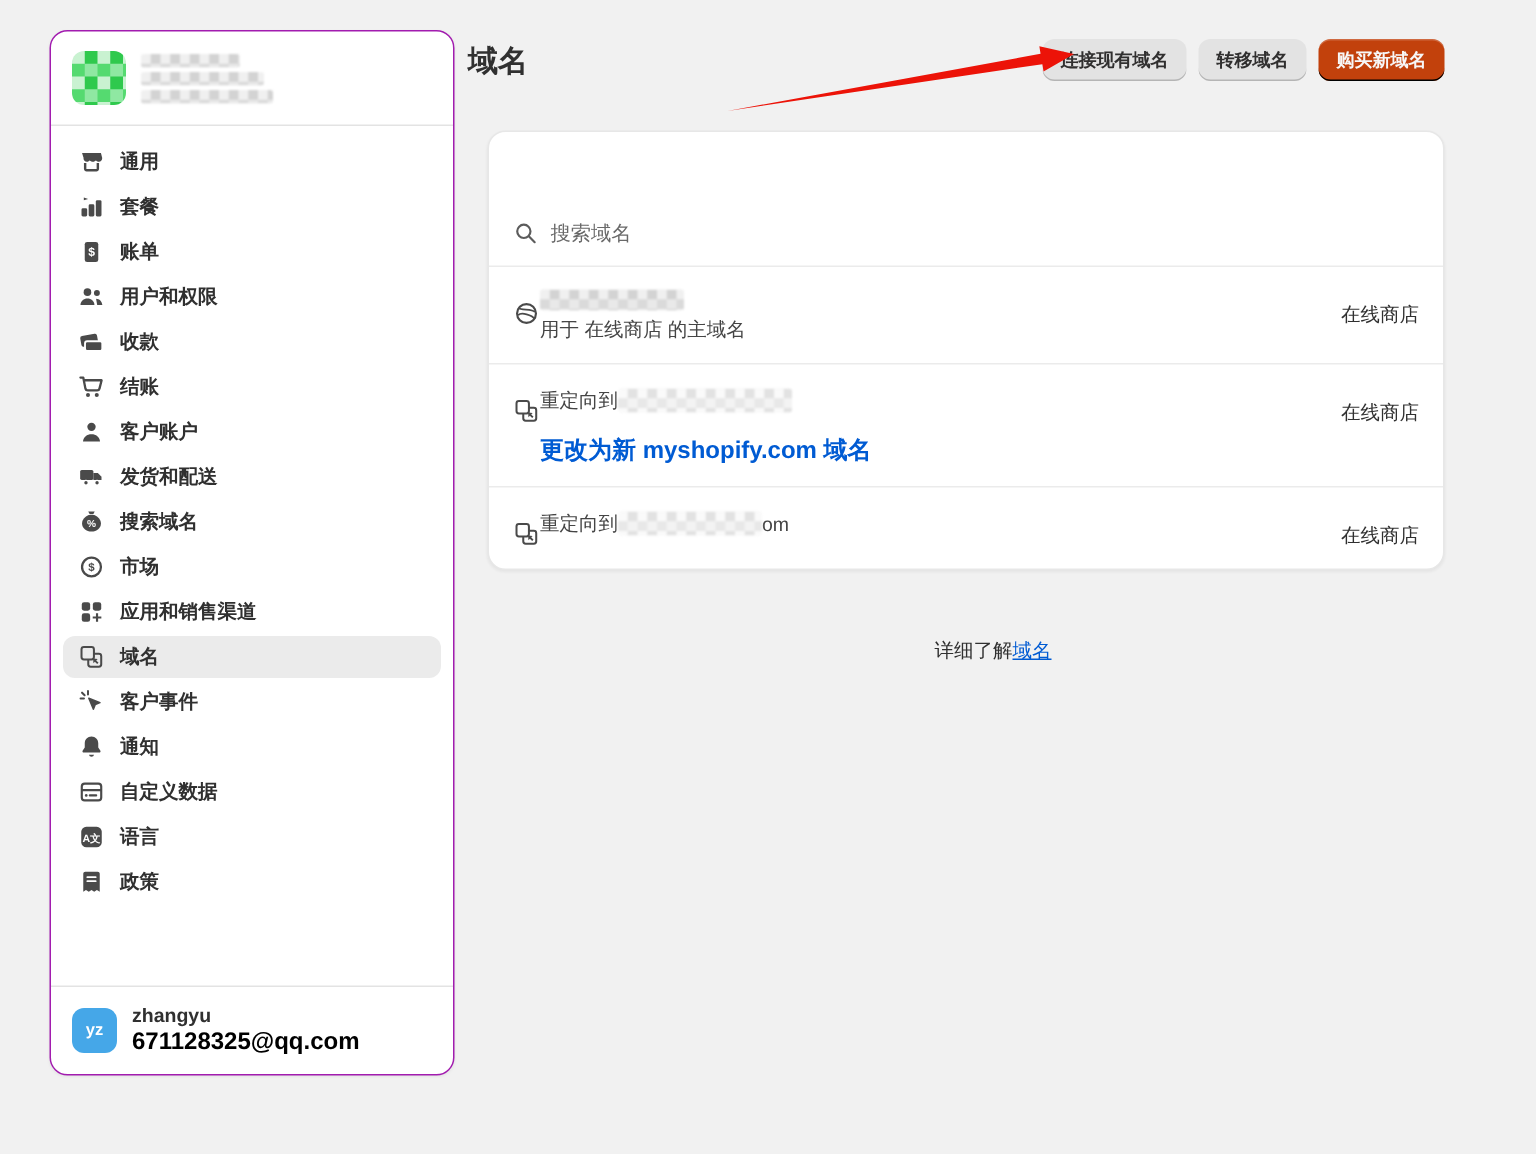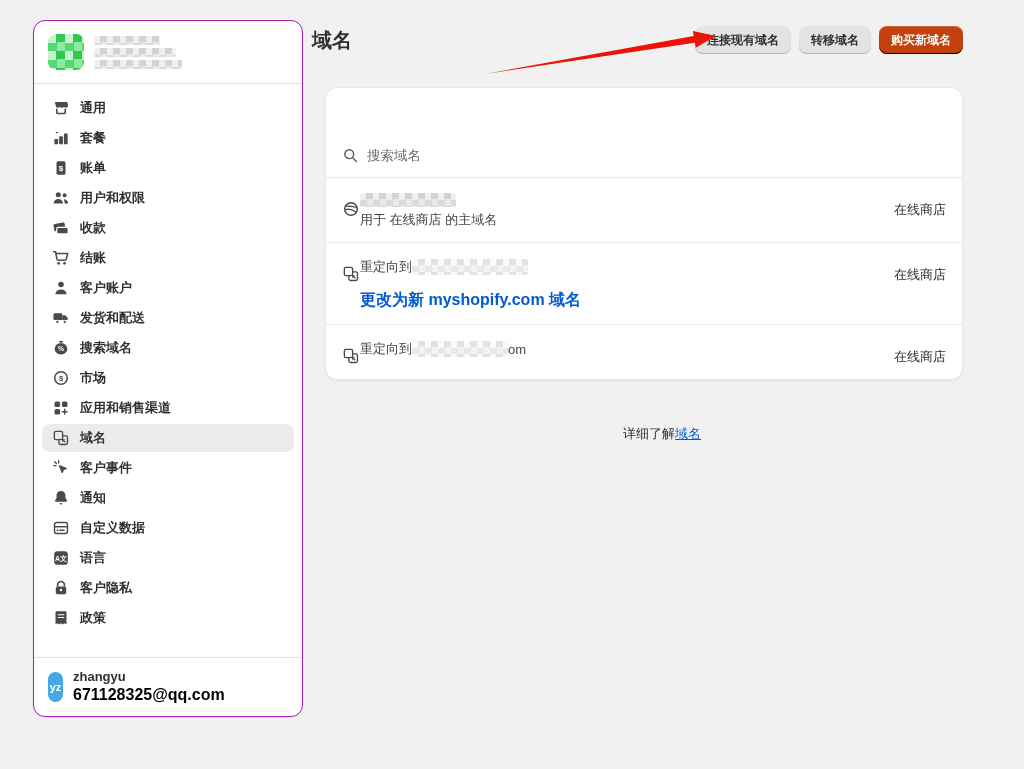--- a/index.html
+++ b/index.html
@@ -50,21 +50,21 @@
   }
   .nav-item.active { background:#ebebeb; }
   .nav-ic, .row-ic { display:inline-flex; width:18px; height:18px; color:#4a4a4a; flex:0 0 auto; }
   .nav-ic svg, .row-ic svg { width:100%; height:100%; }
 
   .user-box {
     border-top:1px solid #e3e3e3; padding:11px 14px;
     display:flex; align-items:center; gap:10px;
   }
   .avatar {
-    width:15px; height:30px; border-radius:8px; background:#45a7e8;
+    width:30px; height:30px; border-radius:8px; background:#45a7e8;
     color:#fff; font-size:11px; font-weight:700;
     display:flex; align-items:center; justify-content:center;
   }
   .user-name { font-size:13px; font-weight:700; color:#303030; line-height:1.25; }
   .user-email { font-size:16px; color:#000000; line-height:1.25;font-weight:bold; }
 
   
   .main { position:absolute; left:300px; top:0; right:0; bottom:0; }
   .main-header {
     display:flex; align-items:center; justify-content:space-between;
@@ -291,30 +291,20 @@
         <span class="nav-label">自定义数据</span>
       </div>
       <div class="nav-item">
         <span class="nav-ic">
           <svg viewBox="0 0 20 20">
             <rect x="2.4" y="2.4" width="15.2" height="15.2" rx="3.8" fill="currentColor"></rect>
             <text x="10" y="13.4" font-size="7.8" font-weight="700" fill="#fff" text-anchor="middle">A文</text>
           </svg>
         </span>
         <span class="nav-label">语言</span>
-      </div>
-      <div class="nav-item">
-        <span class="nav-ic">
-          <svg viewBox="0 0 20 20">
-            <path d="M6.2 8.2V6.6a3.8 3.8 0 0 1 7.6 0v1.6" fill="none" stroke="currentColor" stroke-width="1.8"></path>
-            <rect x="4.2" y="8.2" width="11.6" height="8.8" rx="2" fill="currentColor"></rect>
-            <circle cx="10" cy="12.2" r="1.3" fill="#fff"></circle>
-          </svg>
-        </span>
-        <span class="nav-label">客户隐私</span>
       </div>
       <div class="nav-item">
         <span class="nav-ic">
           <svg viewBox="0 0 20 20">
             <path d="M5.4 2.4h9.2c.8 0 1.5.7 1.5 1.5v13.3l-2.1-1.3-2 1.3-2-1.3-2 1.3-2.1-1.3-2 1.3V3.9c0-.8.7-1.5 1.5-1.5z" fill="currentColor"></path>
             <path d="M6.9 6.4h6.2M6.9 9.4h6.2" stroke="#fff" stroke-width="1.3" stroke-linecap="round"></path>
           </svg>
         </span>
         <span class="nav-label">政策</span>
       </div>

